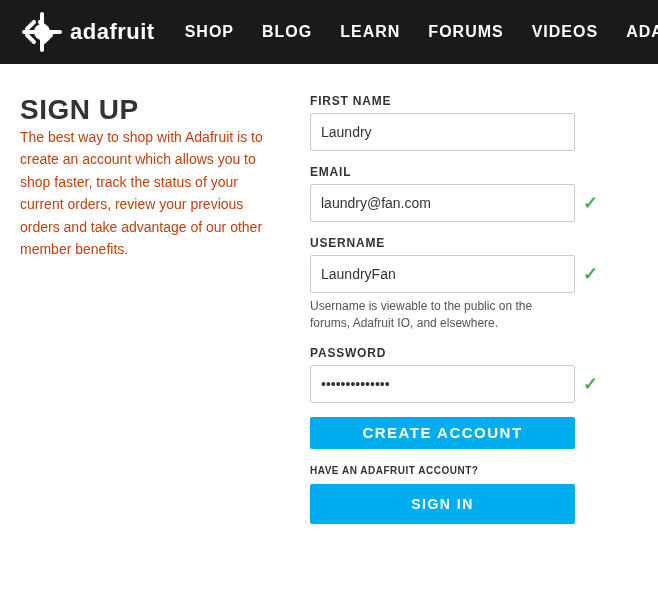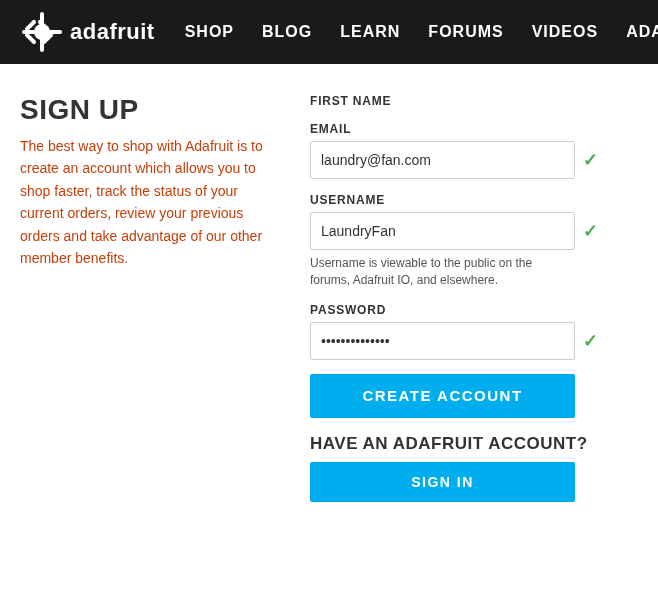--- a/index.html
+++ b/index.html
@@ -50,21 +50,21 @@
       gap: 30px;
     }
     .left-panel {
       width: 260px;
       flex-shrink: 0;
     }
     .page-title {
       font-size: 28px;
       font-weight: bold;
       color: #333;
-      margin-bottom: 9px;
+      margin-bottom: 0;
       letter-spacing: 0.5px;
     }
     .description {
       font-size: 14px;
       color: #c2410c;
       line-height: 1.6;
     }
 
     
     .right-panel {
@@ -106,34 +106,34 @@
       color: #555;
       margin-top: 5px;
       line-height: 1.4;
       max-width: 265px;
     }
 
     
     .btn-create {
       display: block;
       width: 265px;
-      height: 44px;
+      height: 32px;
       background: #00aeef;
       color: #fff;
       font-size: 15px;
       font-weight: bold;
       letter-spacing: 1.5px;
       border: none;
       cursor: pointer;
       margin-bottom: 16px;
       border-radius: 2px;
     }
 
     .have-account-label {
-      font-size: 17px;
+      font-size: 10px;
       font-weight: bold;
       color: #333;
       letter-spacing: 0.5px;
       margin-bottom: 8px;
     }
     .btn-signin {
       display: block;
       width: 265px;
       height: 40px;
       background: #00aeef;
@@ -182,20 +182,23 @@
 
   <div class="left-panel">
     <h1 class="page-title">SIGN UP</h1>
     <p class="description">The best way to shop with Adafruit is to create an account which allows you to shop faster, track the status of your current orders, review your previous orders and take advantage of our other member benefits.</p>
   </div>
 
   <div class="right-panel">
 
     <div class="field-group">
       <label class="field-label">FIRST NAME</label>
+      <div class="input-row">
+        <input type="text" class="text-input" value="Laundry" style="">
+      </div>
     </div>
 
 
     <div class="field-group">
       <label class="field-label">EMAIL</label>
       <div class="input-row">
         <input type="email" class="text-input" value="laundry@fan.com" style="">
         <span class="check-icon">✓</span>
       </div>
     </div>

